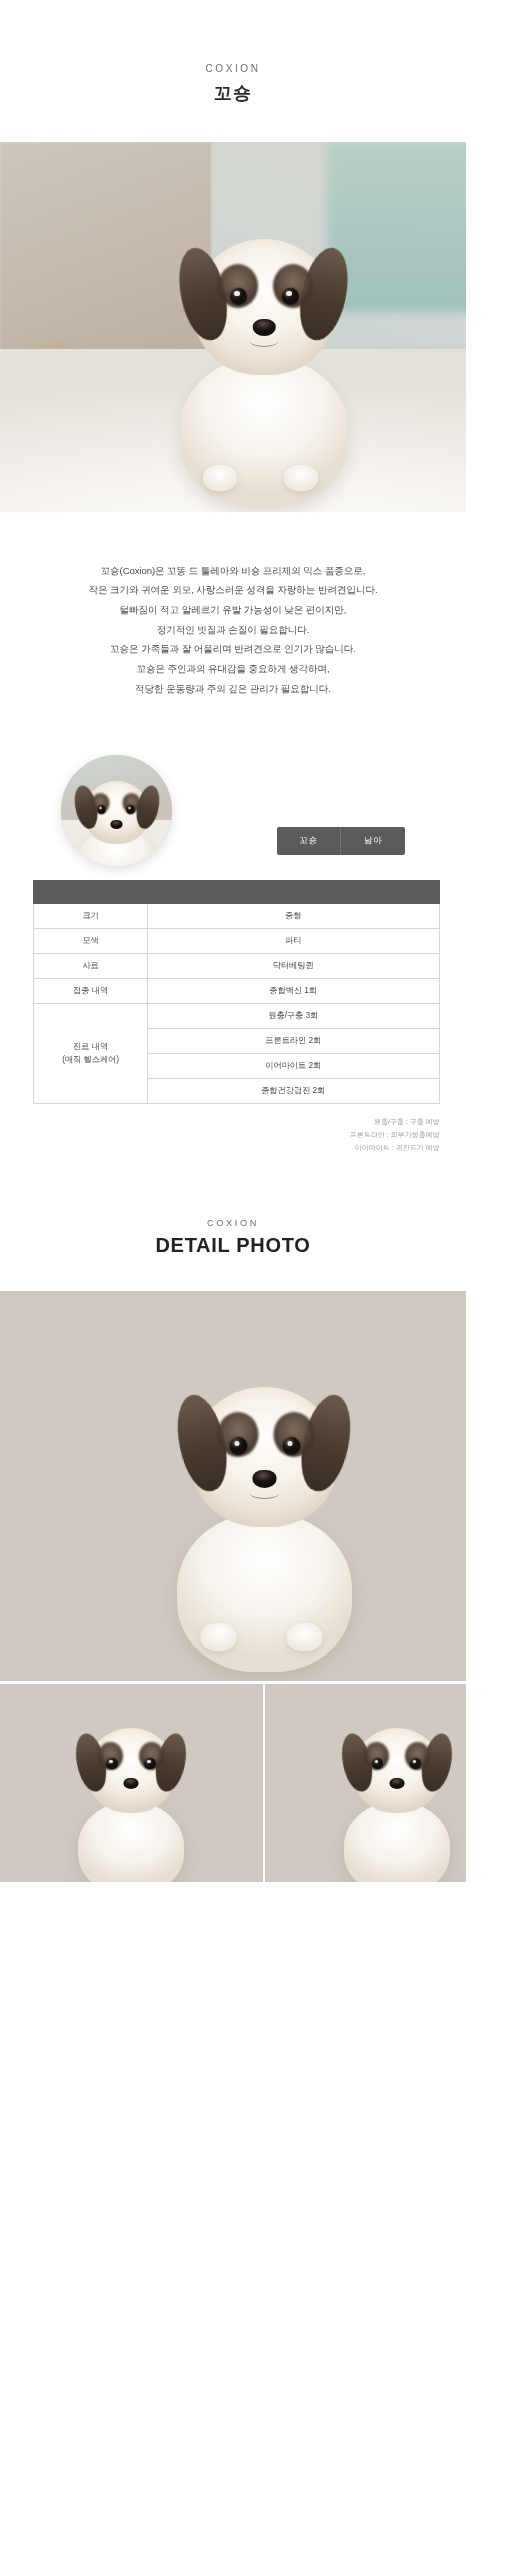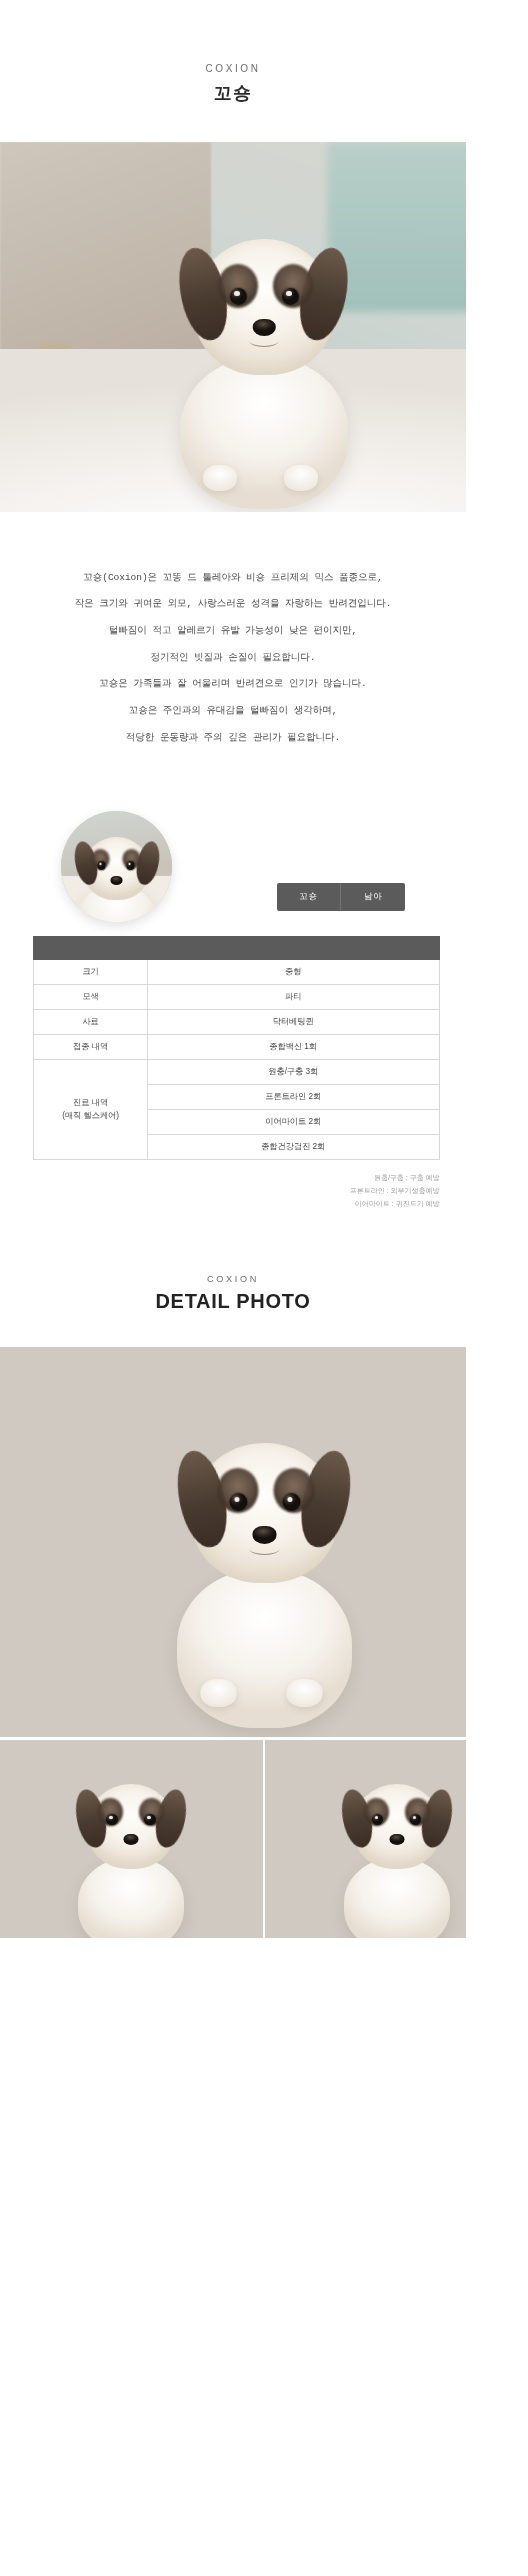--- a/index.html
+++ b/index.html
@@ -144,21 +144,21 @@
 
   
   .desc {
     padding: 49px 26.4px 57px;
     text-align: center;
     line-height: 2.05;
     font-size: 9.6px;
     color: #4a4a4a;
     letter-spacing: -0.1px;
   }
-  .desc p { margin: 7px; font-family: Liberation Mono, monospace; }
+  .desc p { margin: 0; }
 
   
   .profile {
     padding: 6.6px 0 53px;
     position: relative;
     height: 125px;
   }
   .avatar {
     position: absolute;
     left: 61px;
@@ -307,21 +307,21 @@
       <div class="mouth" style="top:120px; width:29px; height:12px;"></div>
     </div>
   </div>
 
   <div class="desc">
     <p>꼬숑(Coxion)은 꼬똥 드 툴레아와 비숑 프리제의 믹스 품종으로,</p>
     <p>작은 크기와 귀여운 외모, 사랑스러운 성격을 자랑하는 반려견입니다.</p>
     <p>털빠짐이 적고 알레르기 유발 가능성이 낮은 편이지만,</p>
     <p>정기적인 빗질과 손질이 필요합니다.</p>
     <p>꼬숑은 가족들과 잘 어울리며 반려견으로 인기가 많습니다.</p>
-    <p>꼬숑은 주인과의 유대감을 털빠짐이 생각하며,</p>
+    <p>꼬숑은 주인과의 유대감을 중요하게 생각하며,</p>
     <p>적당한 운동량과 주의 깊은 관리가 필요합니다.</p>
   </div>
 
   <div class="profile">
     <div class="avatar">
       <div class="mini-bg"></div>
       <div class="mini-fur"></div>
       <div class="puppy" style="left:50%; top:17px; width:99px; height:106px;">
         <div class="body" style="top:57px; width:78px; height:66px;"></div>
         <div class="head" style="top:9.2px; width:66px; height:63px;"></div>

